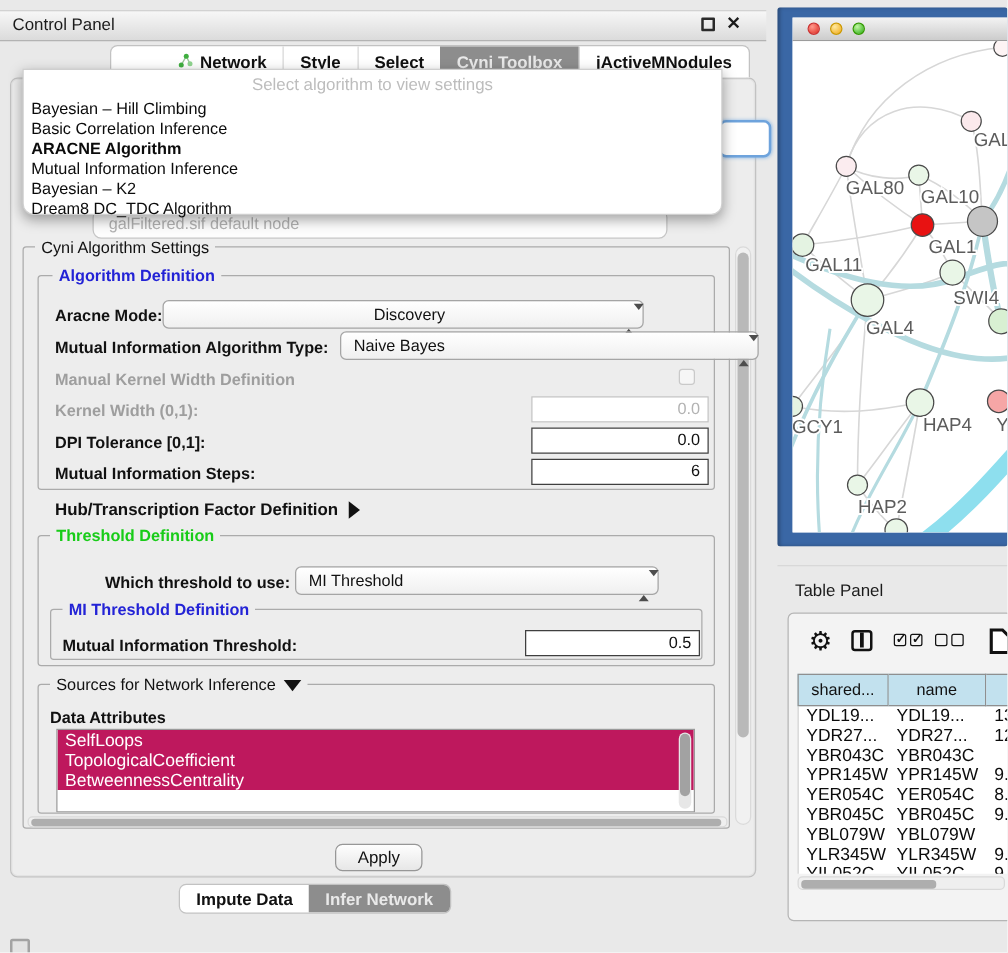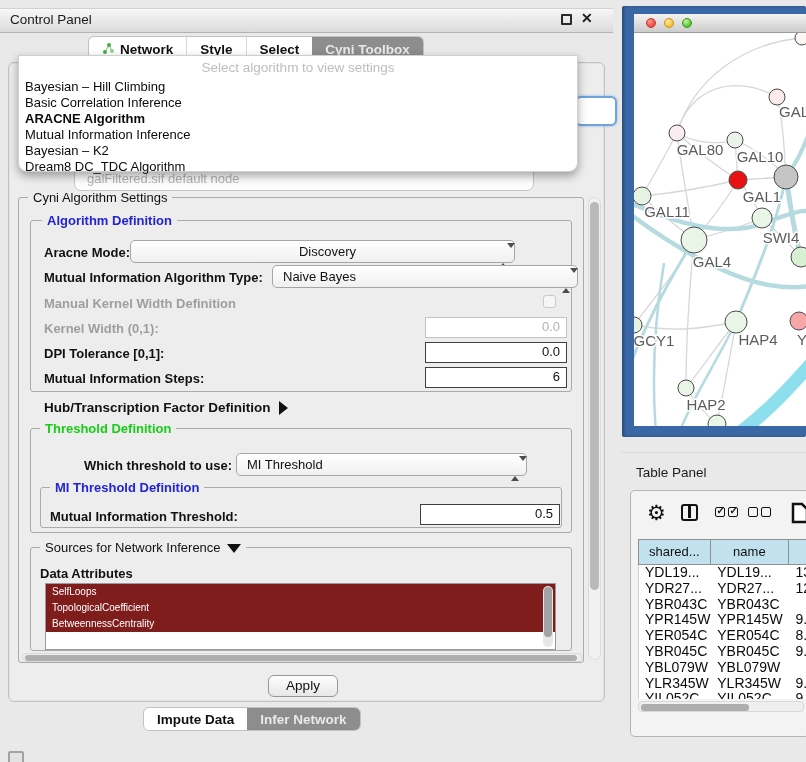--- a/index.html
+++ b/index.html
@@ -11,21 +11,21 @@
   .cp-titlebar { left:0; top:8px; width:613px; height:25px;
     background:linear-gradient(#f7f7f7,#dbdbdb); border-top:1px solid #d2d2d2; border-bottom:1px solid #b3b3b3; }
   .cp-title { left:10px; top:12px; font-size:13.5px; color:#1b1b1b; }
   .float-btn { left:561px; top:14px; width:11px; height:11px; border:2px solid #2a2a2a; border-radius:1px; }
   .close-btn { left:581px; top:10px; font-size:14px; font-weight:bold; color:#1a1a1a; }
 
   .content-panel { left:8px; top:62px; width:597px; height:640px; background:#ededed;
     border:1px solid #c2c2c2; border-radius:6px; box-shadow:inset 0 0 0 1px #e3e3e3; }
 
   .tabbar { left:88px; top:36px; height:26px; display:inline-flex; align-items:stretch;
-    background:#fff; border:1px solid #c2c2c2; border-bottom:none; border-radius:6px 6px 0 0; overflow:hidden; z-index:5;}
+    background:#fff; border:1px solid #c2c2c2; border-bottom:none; border-radius:6px 6px 0 0; overflow:hidden; z-index:5;padding-left:40px;}
   .tab { display:flex; align-items:center; padding:0 13px; font-size:13.5px; font-weight:600; color:#111;
     border-left:1px solid #d8d8d8; white-space:nowrap; }
   .tab:first-child { border-left:none; }
   .tab.selected { background:#8d8d8d; color:#e9e9e9; border-left:none; }
   .tab .mini-icon { margin-right:5px; display:inline-block; }
 
   
   .algo-popup { left:18px; top:55px; width:560px; height:117px; background:#fff;
     border:1px solid #cfcfcf; border-radius:0 0 9px 9px; box-shadow:0 4px 10px rgba(0,0,0,.35); z-index:40; }
   .algo-placeholder { position:absolute; top:4px; width:100%; text-align:center; color:#bdbdbd; font-size:13.5px; }
@@ -59,21 +59,21 @@
   .tfield { position:absolute; height:21px; background:#fff; border:1.5px solid #3f3f3f;
     font-size:13px; color:#111; text-align:right; line-height:18px; padding-right:6px; }
   .tfield.dis { border:1px solid #c2c2c2; color:#b3b3b3; }
 
   .checkbox { position:absolute; width:13px; height:13px; border:1px solid #c9c9c9; border-radius:3px; background:#f6f6f6; }
 
   .tri-right { display:inline-block; width:0; height:0; border-top:7px solid transparent; border-bottom:7px solid transparent; border-left:9px solid #111; vertical-align:middle; margin-left:8px; }
   .tri-down { display:inline-block; width:0; height:0; border-left:7px solid transparent; border-right:7px solid transparent; border-top:9px solid #111; vertical-align:middle; margin-left:6px; }
 
   .listbox { position:absolute; background:#fff; border:1px solid #9a9a9a; overflow:hidden; }
-  .src-item { height:16px; line-height:16px; font-size:10px; color:#fff; background:#7f1d1d; padding-left:6px; }
+  .src-item { height:16px; line-height:16px; font-size:14px; color:#fff; background:#be185d; padding-left:6px; }
   .list-vscroll { position:absolute; right:2px; top:2px; width:10px; height:61px; background:#e7e7e7; border-radius:5px; }
   .list-vthumb { position:absolute; left:1px; top:1px; width:8px; height:50px; background:#a2a2a2; border-radius:4px; }
 
   .hscroll { position:absolute; background:#efefef; border:1px solid #d9d9d9; border-radius:4px; }
   .hthumb { position:absolute; background:#aeaeae; border-radius:3px; }
 
   .vscroll-panel { left:588px; top:197px; width:13px; height:463px; background:#f1f1f1; border:1px solid #dadada; border-radius:7px; }
   .vthumb-panel { left:590px; top:202px; width:9px; height:388px; background:#b9b9b9; border-radius:5px; }
 
   .apply-btn { left:268px; top:675px; width:70px; height:22px; background:linear-gradient(#fefefe,#e7e7e7);
@@ -147,20 +147,23 @@
       </div>
       <div class="tab">
         <span>Style</span>
       </div>
       <div class="tab">
         <span>Select</span>
       </div>
       <div class="tab selected">
         <span>Cyni Toolbox</span>
       </div>
+      <div class="tab">
+        <span>jActiveMNodules</span>
+      </div>
     </div>
 
   <div class="abs frag-combo-right"></div>
   <div class="abs frag-combo-wide">galFiltered.sif default node</div>
 
   <div class="abs algo-popup">
     <div class="algo-placeholder">Select algorithm to view settings</div>
     <div class="algo-items" id="algo-items">
         <div class="algo-item">Bayesian – Hill Climbing</div>
         <div class="algo-item">Basic Correlation Inference</div>
@@ -180,21 +183,21 @@
   <div class="groupbox" style="left:30px;top:220px;width:542px;height:172px;"></div>
   <div class="group-title t-blue" style="left:42px;top:213px;">Algorithm Definition</div>
 
   <div class="lbl" style="left:44px;top:245px;">Aracne Mode:</div>
   <div class="combo" style="left:130px;top:240px;width:385px;text-align:center;">
     <span>Discovery</span>
     <span class="arrows"><span class="up"></span><span class="dn"></span></span>
   </div>
 
   <div class="lbl" style="left:44px;top:270px;">Mutual Information Algorithm Type:</div>
-  <div class="combo" style="left:272px;top:265px;width:306px;">
+  <div class="combo" style="left:272px;top:265px;width:335px;">
     <span>Naive Bayes</span>
     <span class="arrows"><span class="up"></span><span class="dn"></span></span>
   </div>
 
   <div class="lbl dis" style="left:44px;top:296px;">Manual Kernel Width Definition</div>
   <div class="checkbox" style="left:543px;top:295px;"></div>
 
   <div class="lbl dis" style="left:44px;top:321px;">Kernel Width (0,1):</div>
   <div class="tfield dis" style="left:425px;top:317px;width:142px;">0.0</div>
 

